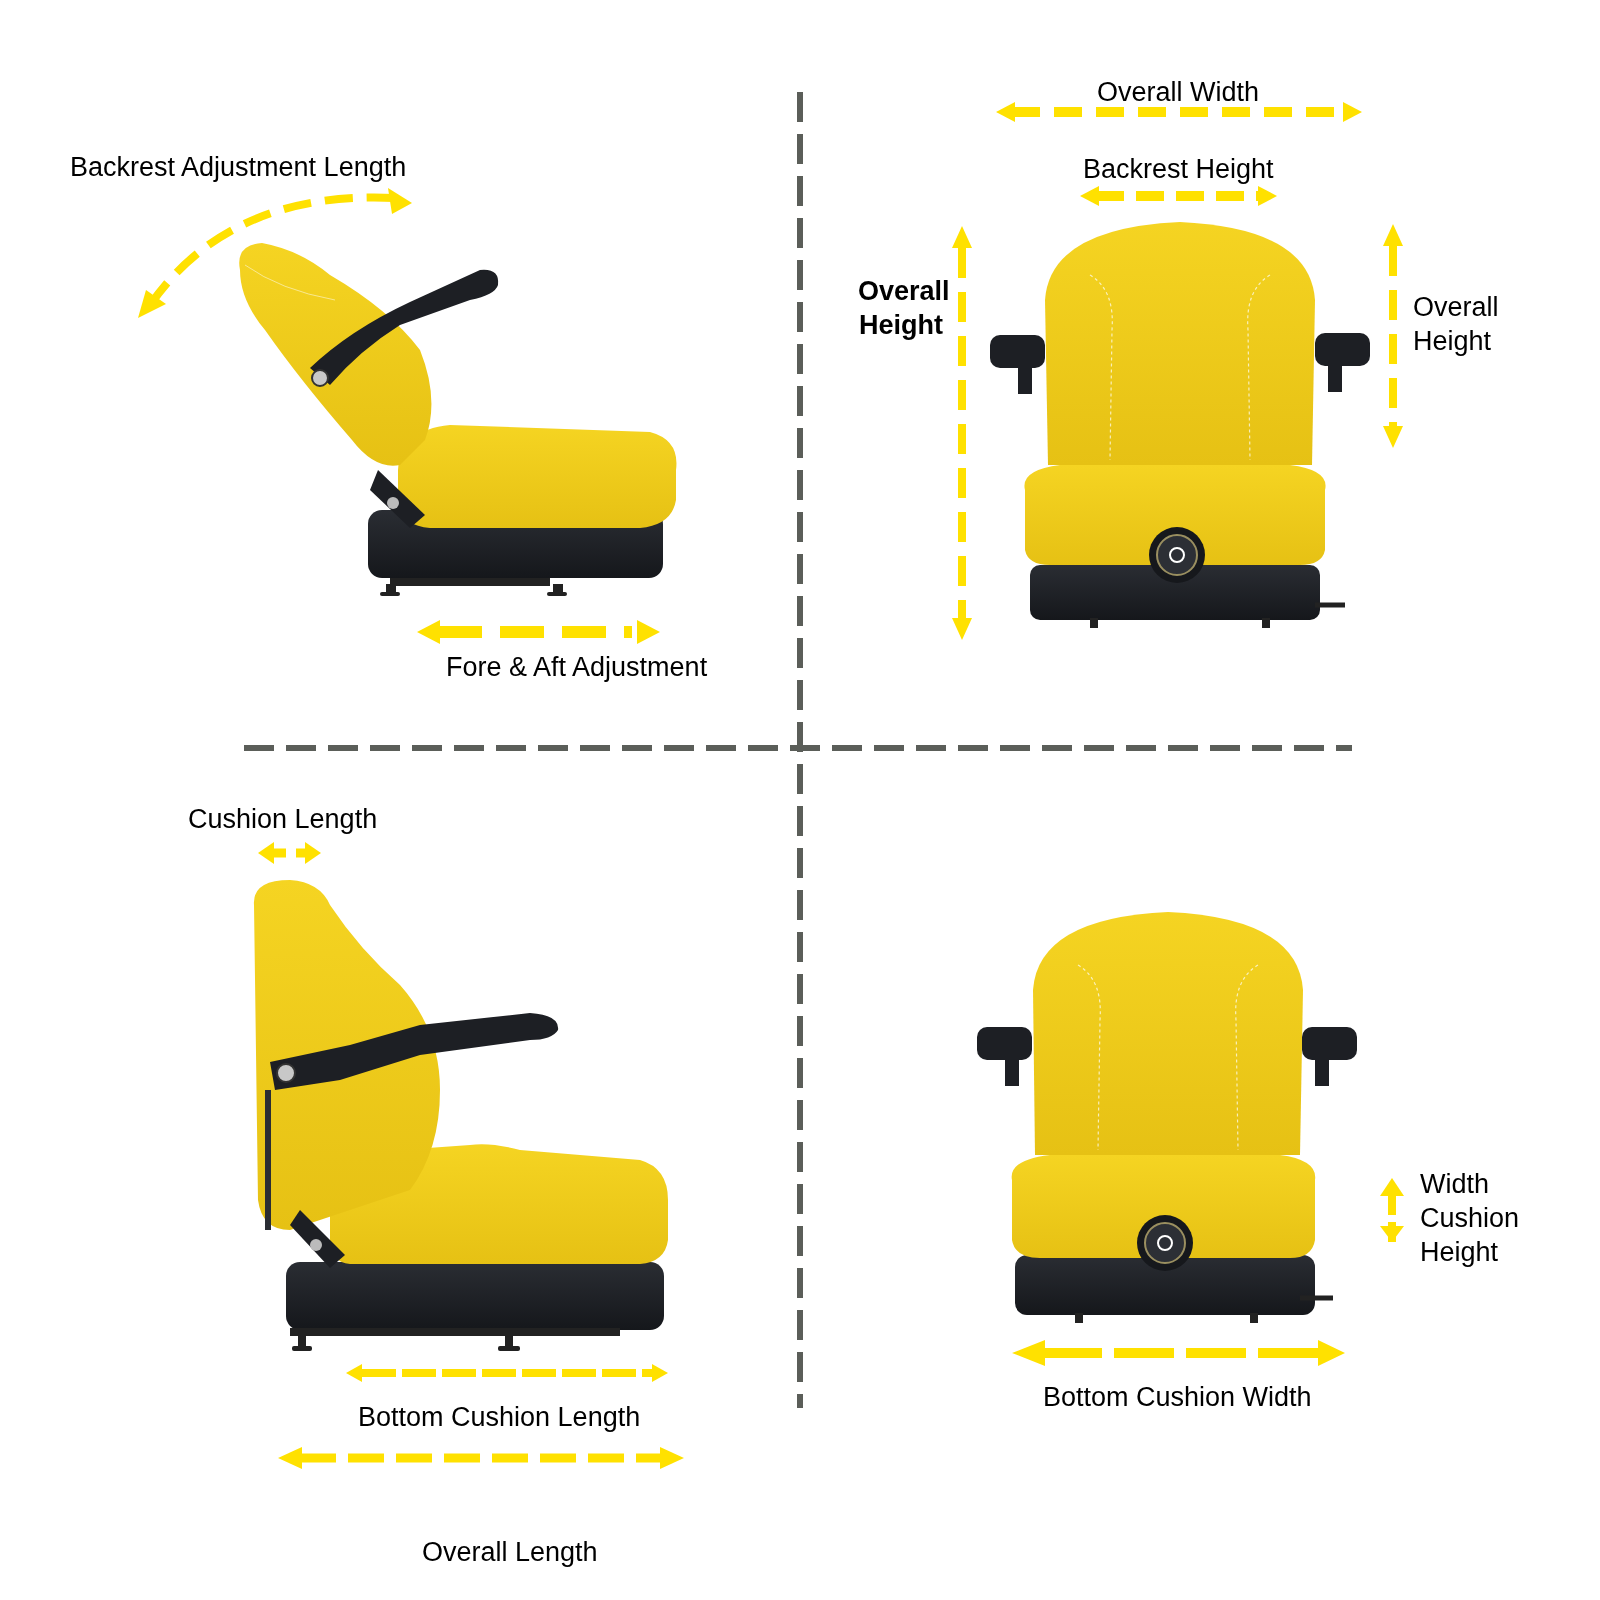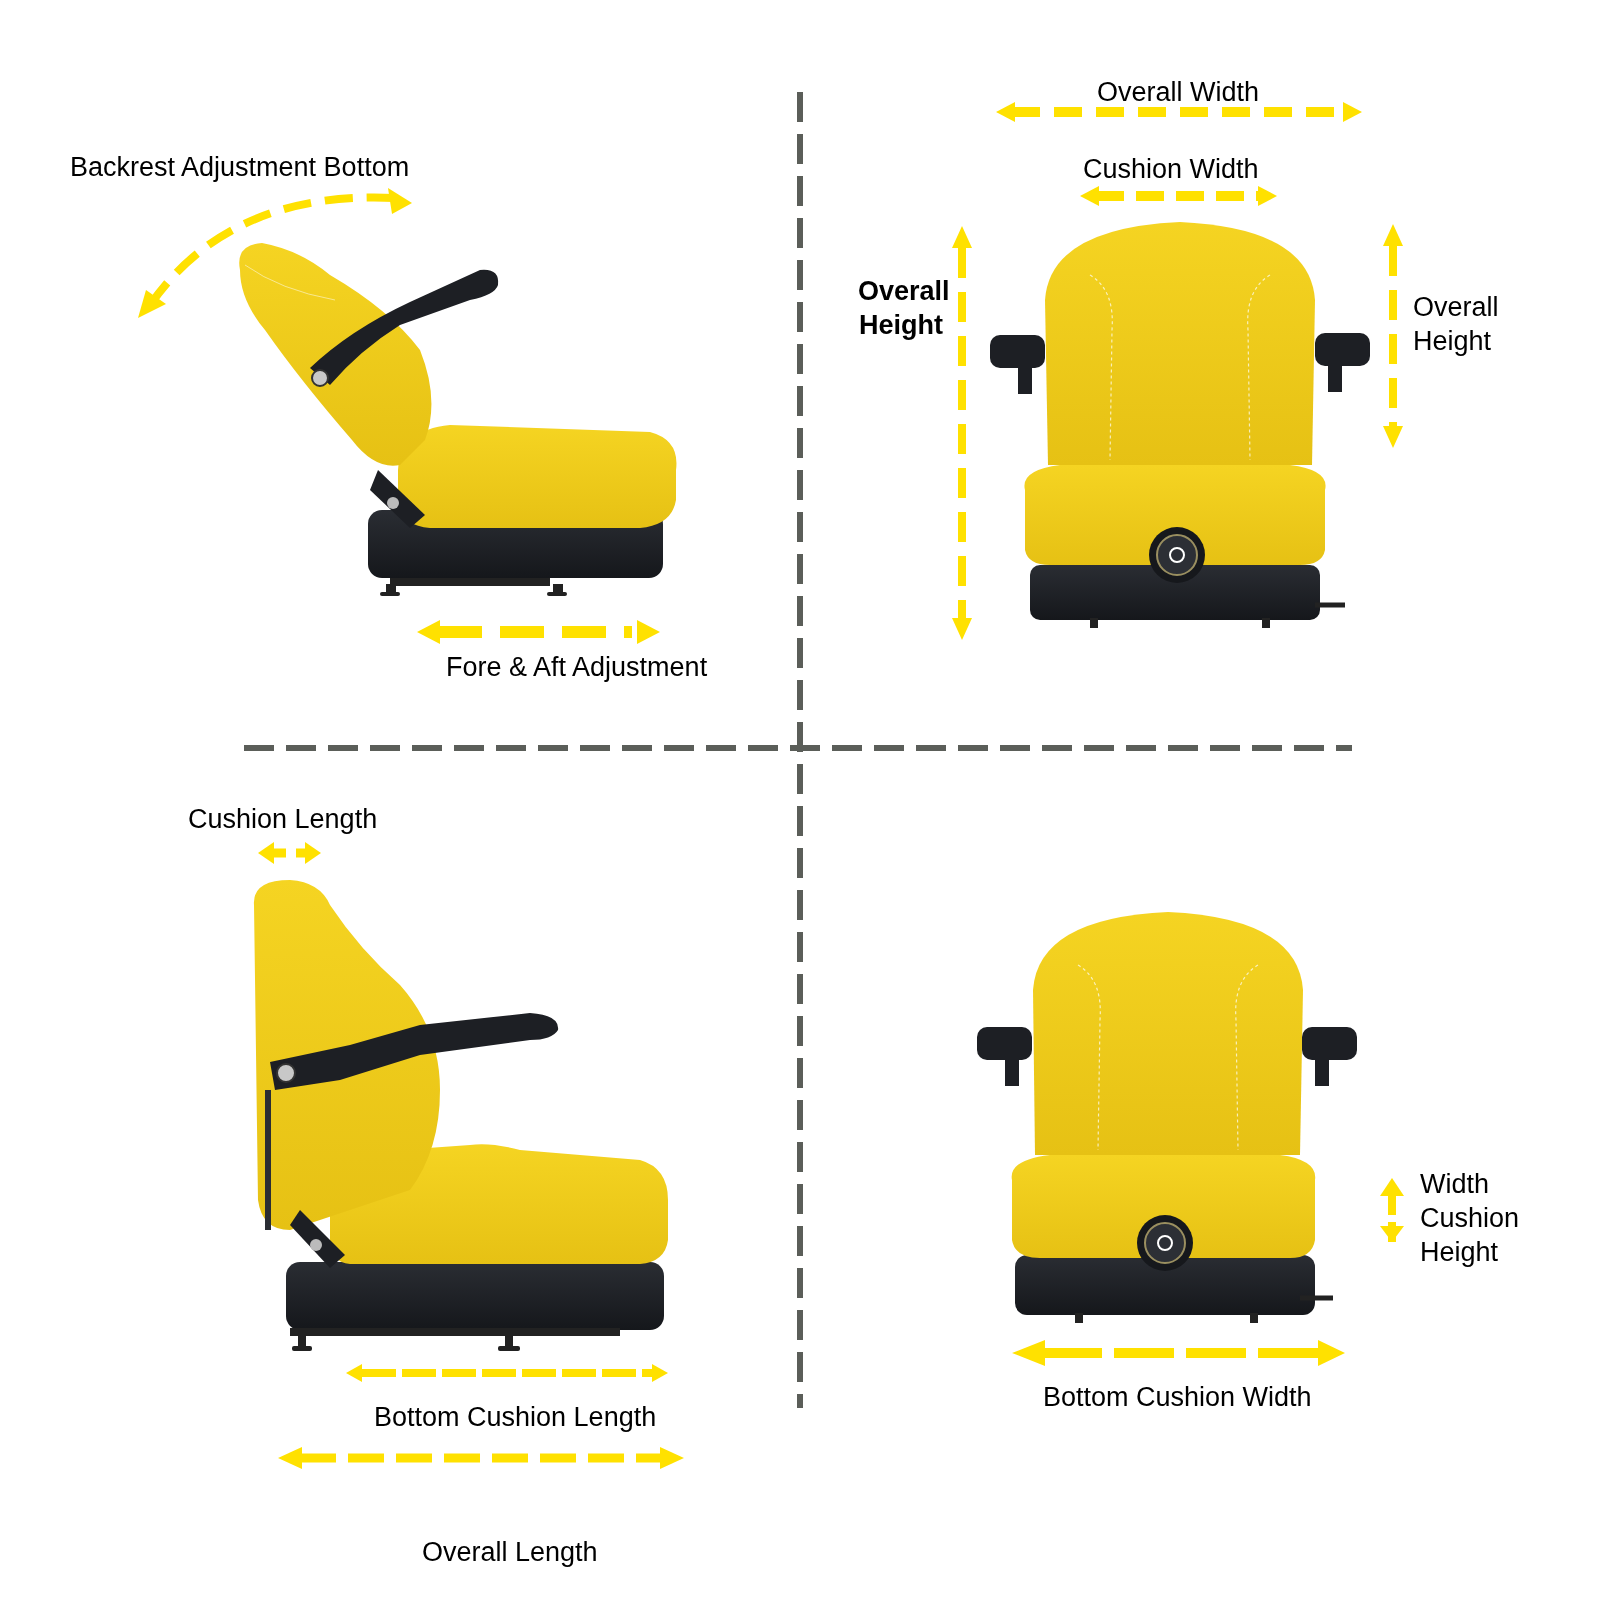--- a/index.html
+++ b/index.html
@@ -164,36 +164,36 @@
 
     <g>
       <rect x="1388" y="1193" width="8" height="22"></rect>
       <rect x="1388" y="1222" width="8" height="20"></rect>
       <polygon points="1392,1178 1380,1196 1404,1196"></polygon>
         <polygon points="1392,1242 1380,1226 1404,1226"></polygon>
     </g>
   </g>
 </svg>
 
-<div class="label" style="left:70px; top:150px;">Backrest Adjustment Bottom</div>
+<div class="label" style="left:70px; top:150px;">Backrest Adjustment Length</div>
 <div class="label" style="left:426px; top:650px;margin-left:20px;">Fore &amp; Aft Adjustment</div>
 
 <div class="label" style="left:1097px; top:75px;">Overall Width</div>
-<div class="label" style="left:1083px; top:152px;">Cushion Width</div>
+<div class="label" style="left:1083px; top:152px;">Backrest Height</div>
 <div class="label multi" style="left:858px; top:274px; text-align:center; width:86px;font-weight:bold;">
   <span>Overall</span>
   <span>Height</span>
 </div>
 <div class="label multi" style="left:1413px; top:290px;">
   <span>Overall</span>
   <span>Height</span>
 </div>
 
 <div class="label" style="left:188px; top:802px;">Cushion Length</div>
-<div class="label" style="left:358px; top:1400px;margin-left:16px;">Bottom Cushion Length</div>
+<div class="label" style="left:358px; top:1400px;">Bottom Cushion Length</div>
 <div class="label" style="left:422px; top:1535px;">Overall Length</div>
 
 <div class="label multi" style="left:1420px; top:1167px;">
   <span>Width</span>
   <span>Cushion</span>
   <span>Height</span>
 </div>
 <div class="label" style="left:1043px; top:1380px;text-align:center;">Bottom Cushion Width</div>
 
 </body></html>

